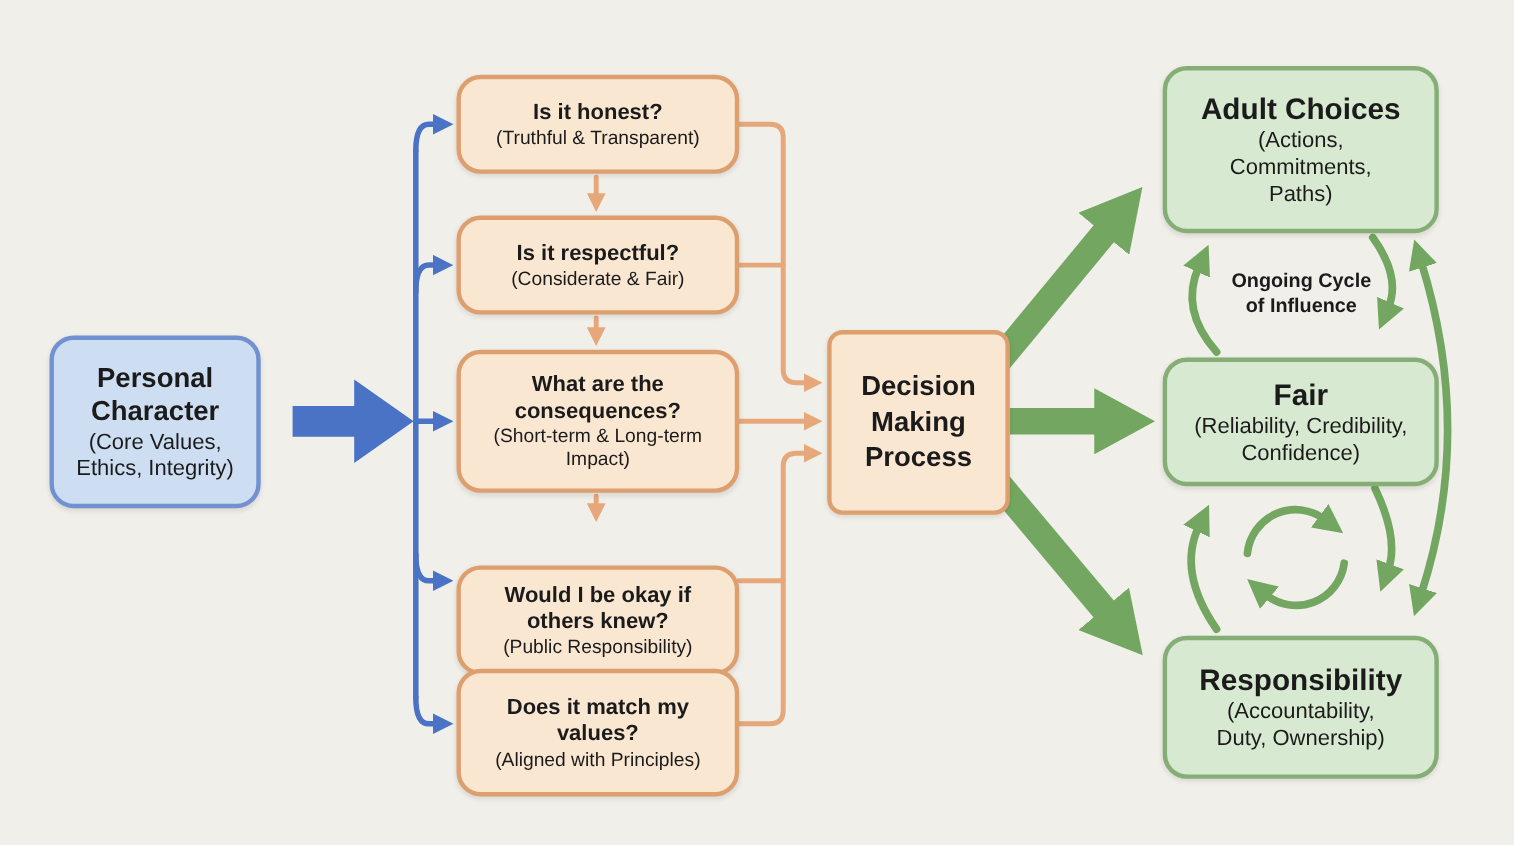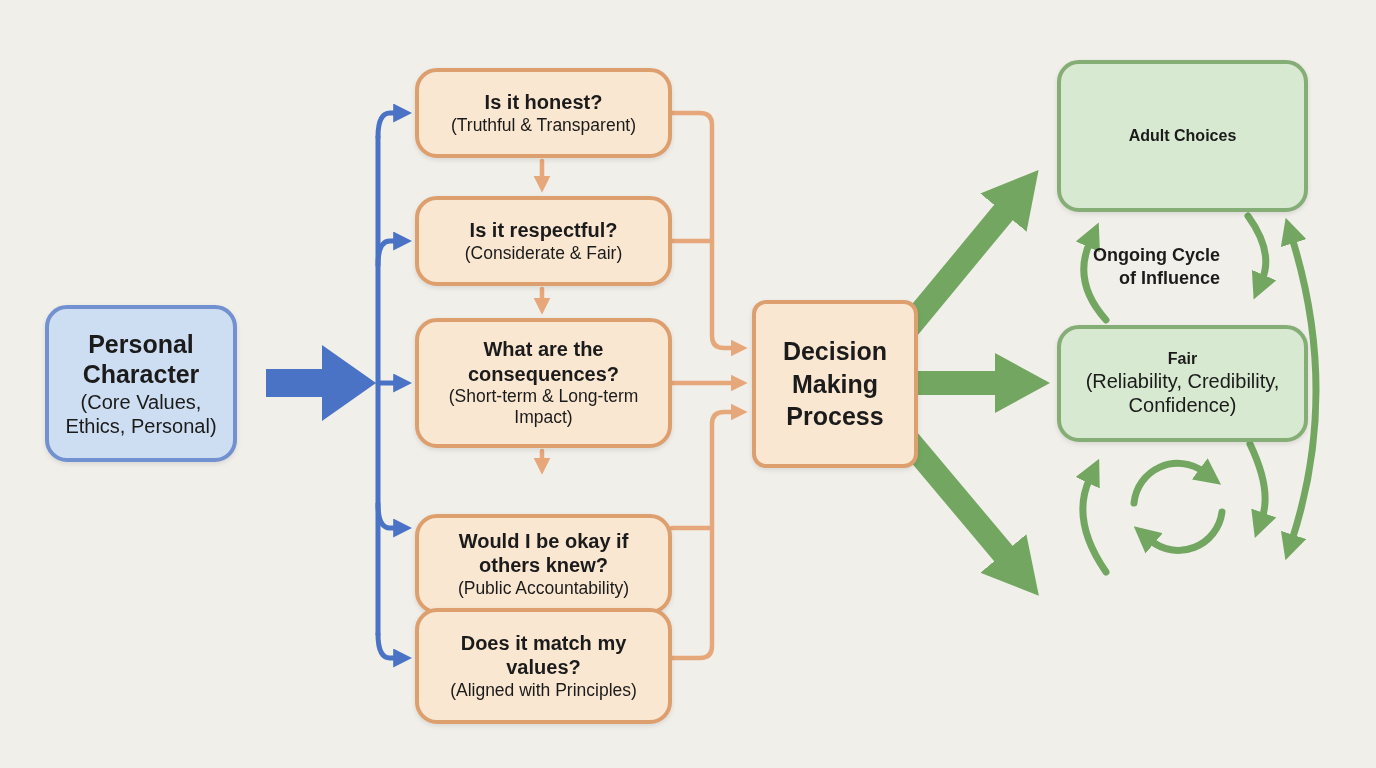--- a/index.html
+++ b/index.html
@@ -40,29 +40,29 @@
   .n-q1{top:68px;height:90px;}
   .n-q2{top:196px;height:90px;text-align:center;}
   .n-q3{top:318px;height:130px;}
   .n-q4{top:478px;height:100px;margin-top:36px;}
   .n-q5{top:608px;height:116px;}
 
   .n-decision{left:752px;top:300px;width:166px;height:168px;border-radius:14px;}
   .n-decision .title{font-size:25px;line-height:1.3;}
 
   .out-node{left:1057px;width:251px;}
-  .out-node .title{font-size:16px;}
+  .out-node .title{font-size:27px;}
   .out-node .subtitle{font-size:20px;}
   .n-adult{top:60px;height:152px;}
   .n-trust{top:325px;height:117px;}
   .n-resp{top:578px;height:130px;}
 
   .cycle-label{
-    position:absolute;left:1040px;top:244px;width:180px;
-    text-align:right;font-weight:bold;font-size:18px;line-height:1.3;
+    position:absolute;left:1093px;top:244px;width:180px;
+    text-align:center;font-weight:bold;font-size:18px;line-height:1.3;
     white-space:pre-line;
   }
 </style>
 </head>
 <body>
 
 <div id="canvas">
 
   <svg id="connector-layer" viewBox="0 0 1376 768" xmlns="http://www.w3.org/2000/svg">
     <defs>
@@ -119,59 +119,67 @@
       <path marker-start="url(#m-green-rev)" marker-end="url(#m-green)" d="M 1292 238 Q 1340 392 1292 540"></path>
       <path marker-end="url(#m-green)" d="M 1134 503 A 44 44 0 0 1 1204 472"></path>
       <path marker-end="url(#m-green)" d="M 1222 512 A 44 44 0 0 1 1150 540"></path>
     </g>
   </svg>
 
   <div class="node blue-node n-personal">
     <span class="title">Personal
 Character</span>
     <span class="subtitle">(Core Values,
-Ethics, Personal)</span>
+Ethics, Integrity)</span>
   </div>
 
   <div class="node orange-node q-node n-q1">
     <span class="title">Is it honest?</span>
     <span class="subtitle">(Truthful &amp; Transparent)</span>
   </div>
   <div class="node orange-node q-node n-q2">
     <span class="title">Is it respectful?</span>
     <span class="subtitle">(Considerate &amp; Fair)</span>
   </div>
   <div class="node orange-node q-node n-q3">
     <span class="title">What are the
 consequences?</span>
     <span class="subtitle">(Short-term &amp; Long-term
 Impact)</span>
   </div>
   <div class="node orange-node q-node n-q4">
     <span class="title">Would I be okay if
 others knew?</span>
-    <span class="subtitle">(Public Accountability)</span>
+    <span class="subtitle">(Public Responsibility)</span>
   </div>
   <div class="node orange-node q-node n-q5">
     <span class="title">Does it match my
 values?</span>
     <span class="subtitle">(Aligned with Principles)</span>
   </div>
 
   <div class="node orange-node n-decision">
     <span class="title">Decision
 Making
 Process</span>
   </div>
 
   <div class="node green-node out-node n-adult">
     <span class="title">Adult Choices</span>
+    <span class="subtitle">(Actions,
+Commitments,
+Paths)</span>
   </div>
   <div class="node green-node out-node n-trust">
     <span class="title">Fair</span>
     <span class="subtitle">(Reliability, Credibility,
 Confidence)</span>
+  </div>
+  <div class="node green-node out-node n-resp">
+    <span class="title">Responsibility</span>
+    <span class="subtitle">(Accountability,
+Duty, Ownership)</span>
   </div>
 
   <div class="cycle-label">Ongoing Cycle
 of Influence</div>
 
 </div>
 
 </body></html>

